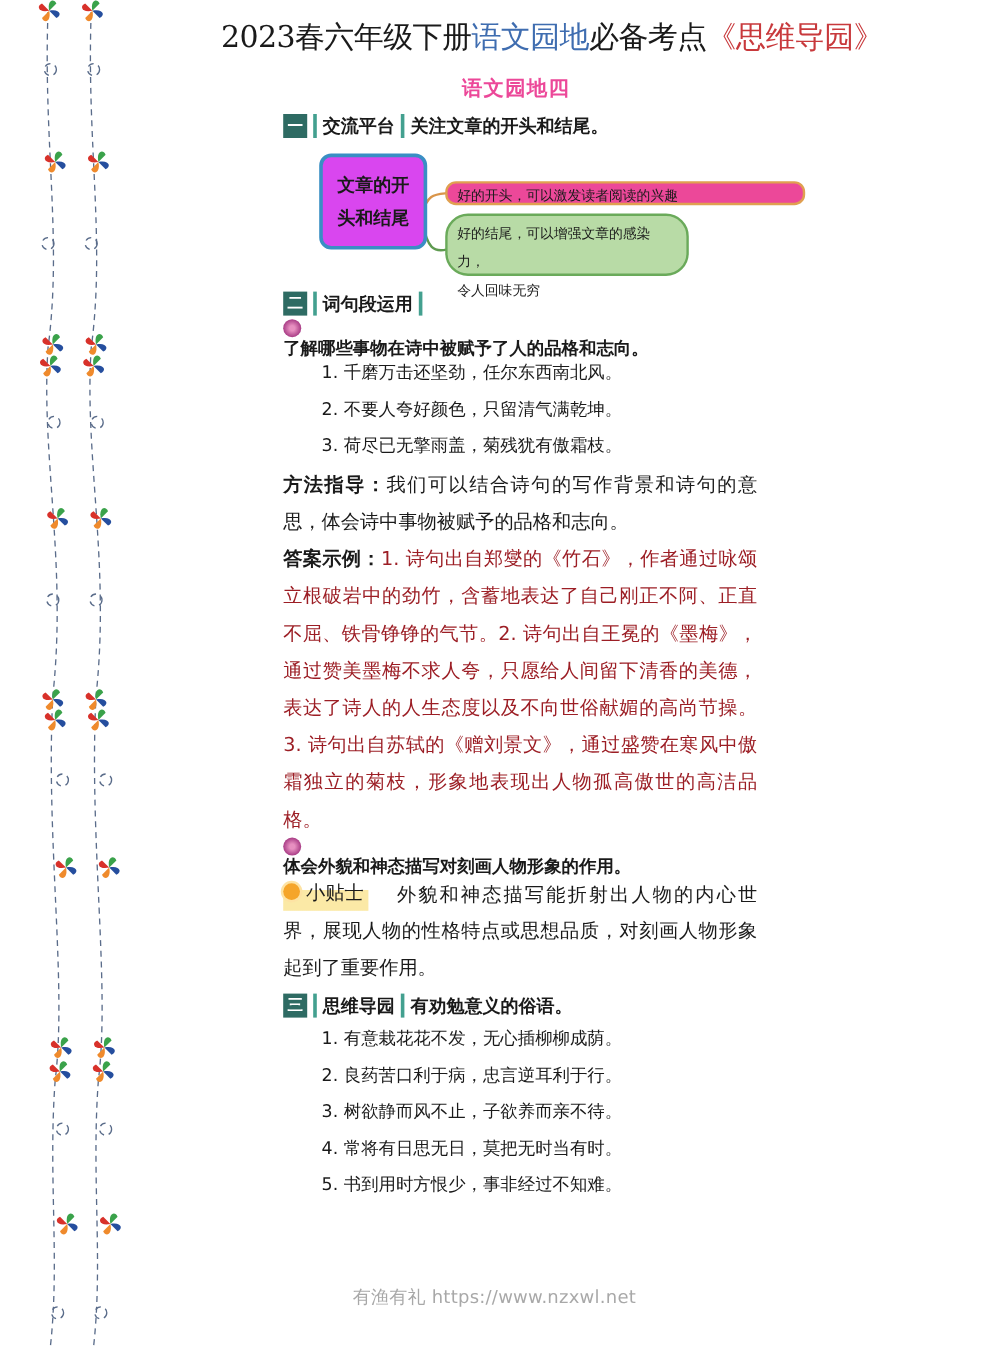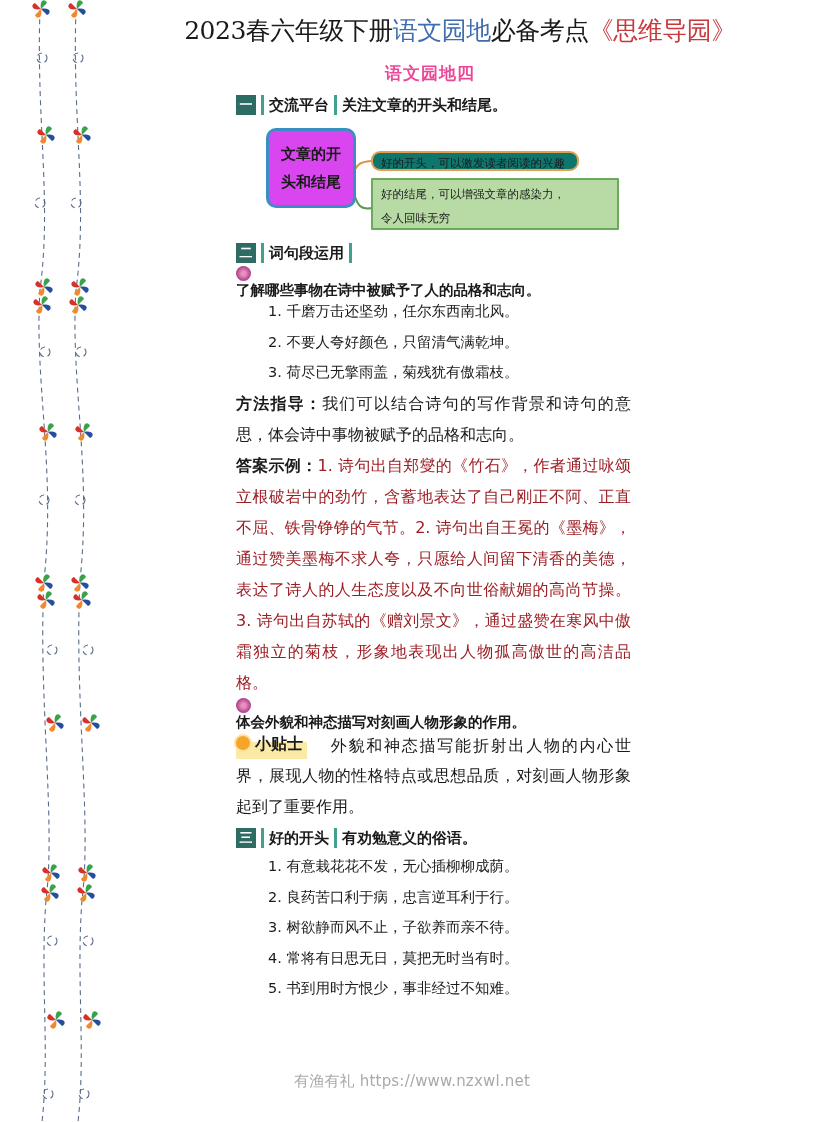--- a/index.html
+++ b/index.html
@@ -10,30 +10,30 @@
   .title .red{color:#c8393c;}
   .subtitle{position:absolute;left:230px;top:62px;width:400px;text-align:center;font-size:17px;font-weight:bold;color:#ec4899;letter-spacing:1px;}
   .content{position:absolute;left:236px;top:92px;width:395px;}
   .sec-head{display:flex;align-items:center;height:26px;font-size:15px;font-weight:bold;}
   .badge{width:20px;height:20px;background:#2e6b63;color:#fff;font-size:13px;display:flex;align-items:center;justify-content:center;font-weight:bold;}
   .bar{width:3px;height:20px;background:#43a08f;margin:0 5px;}
   .sec-sub{font-weight:bold;font-size:15px;}
   .mindmap{position:relative;height:120px;}
   .mm-root{position:absolute;left:30px;top:10px;width:84px;height:74px;border:3px solid #3a8ec4;border-radius:10px;display:flex;flex-direction:column;justify-content:center;align-items:center;font-family:"DejaVu Serif",serif;font-size:15px;font-weight:bold;line-height:28px;background:#d946ef;}
   .mm-line{position:absolute;}
-  .mm-b1{position:absolute;left:135px;top:33px;width:208px;height:20px;border:2px solid #e0a050;background:#0f766e;border-radius:9px;font-family:"DejaVu Serif",serif;font-size:11.5px;line-height:20px;padding-left:8px;box-sizing:border-box;white-space:nowrap;}
-  .mm-b2{position:absolute;left:135px;top:60px;width:248px;height:52px;border:2px solid #6aaa5a;background:#b8dba6;border-radius:1px;font-family:"DejaVu Serif",serif;font-size:11.5px;line-height:24px;padding:2px 8px;box-sizing:border-box;}
+  .mm-b1{position:absolute;left:135px;top:33px;width:300px;height:20px;border:2px solid #e0a050;background:#ec4899;border-radius:9px;font-family:"DejaVu Serif",serif;font-size:11.5px;line-height:20px;padding-left:8px;box-sizing:border-box;white-space:nowrap;}
+  .mm-b2{position:absolute;left:135px;top:60px;width:203px;height:52px;border:2px solid #6aaa5a;background:#b8dba6;border-radius:19px;font-family:"DejaVu Serif",serif;font-size:11.5px;line-height:24px;padding:2px 8px;box-sizing:border-box;}
   .point{display:flex;height:30px;font-size:14.5px;font-weight:bold;flex-direction:column;}
   .pt-icon{width:15px;height:15px;border-radius:50%;background:radial-gradient(circle,#e78fc0 20%,#a93d86 70%);margin-right:4px;flex:none;}
   .line{font-size:14.5px;line-height:30.5px;margin-left:32px;}
   .para{font-size:16px;line-height:31px;text-align:justify;}
   .lbl{font-weight:bold;}
   .red{color:#9c1e25;}
   .indent{text-indent:2em;}
-  .tip-lbl{display:inline-flex;align-items:center;font-weight:bold;background:linear-gradient(transparent 45%,#fbe9a6 45%);padding-right:4px;margin-right:22px;}
+  .tip-lbl{display:inline-flex;align-items:center;font-weight:normal;background:linear-gradient(transparent 45%,#fbe9a6 45%);padding-right:4px;margin-right:22px;}
   .bulb{display:inline-block;width:14px;height:14px;border-radius:50%;background:#f5a52a;box-shadow:0 0 0 2px #fde3a4;margin-right:5px;}
   .watermark{position:absolute;left:294px;top:1072px;font-size:15px;color:#9a9a9a;opacity:0.85;letter-spacing:0.2px;}
 </style>
 </head>
 <body>
 
 <svg class="deco" viewBox="0 0 120 1122" xmlns="http://www.w3.org/2000/svg">
   <defs>
     <g id="pw">
       <path d="M0 0 C-2 -9 4 -11 6 -6 Z" fill="#3aa24a"></path>
@@ -145,21 +145,21 @@
   <div class="para">
     <span class="tip-lbl">
         <span class="bulb"></span>
         <span>小贴士</span>
       </span><span>外貌和神态描写能折射出人物的内心世界，展现人物的性格特点或思想品质，对刻画人物形象起到了重要作用。</span>
   </div>
 
   <div class="sec-head" style="margin-top:3px;">
     <span class="badge">三</span>
     <span class="bar"></span>
-    <span>好的开头</span>
+    <span>思维导园</span>
     <span class="bar"></span>
     <span class="sec-sub">有劝勉意义的俗语。</span>
   </div>
   <div class="line">1. 有意栽花花不发，无心插柳柳成荫。</div>
   <div class="line">2. 良药苦口利于病，忠言逆耳利于行。</div>
   <div class="line">3. 树欲静而风不止，子欲养而亲不待。</div>
   <div class="line">4. 常将有日思无日，莫把无时当有时。</div>
   <div class="line">5. 书到用时方恨少，事非经过不知难。</div>
 </div>
 

